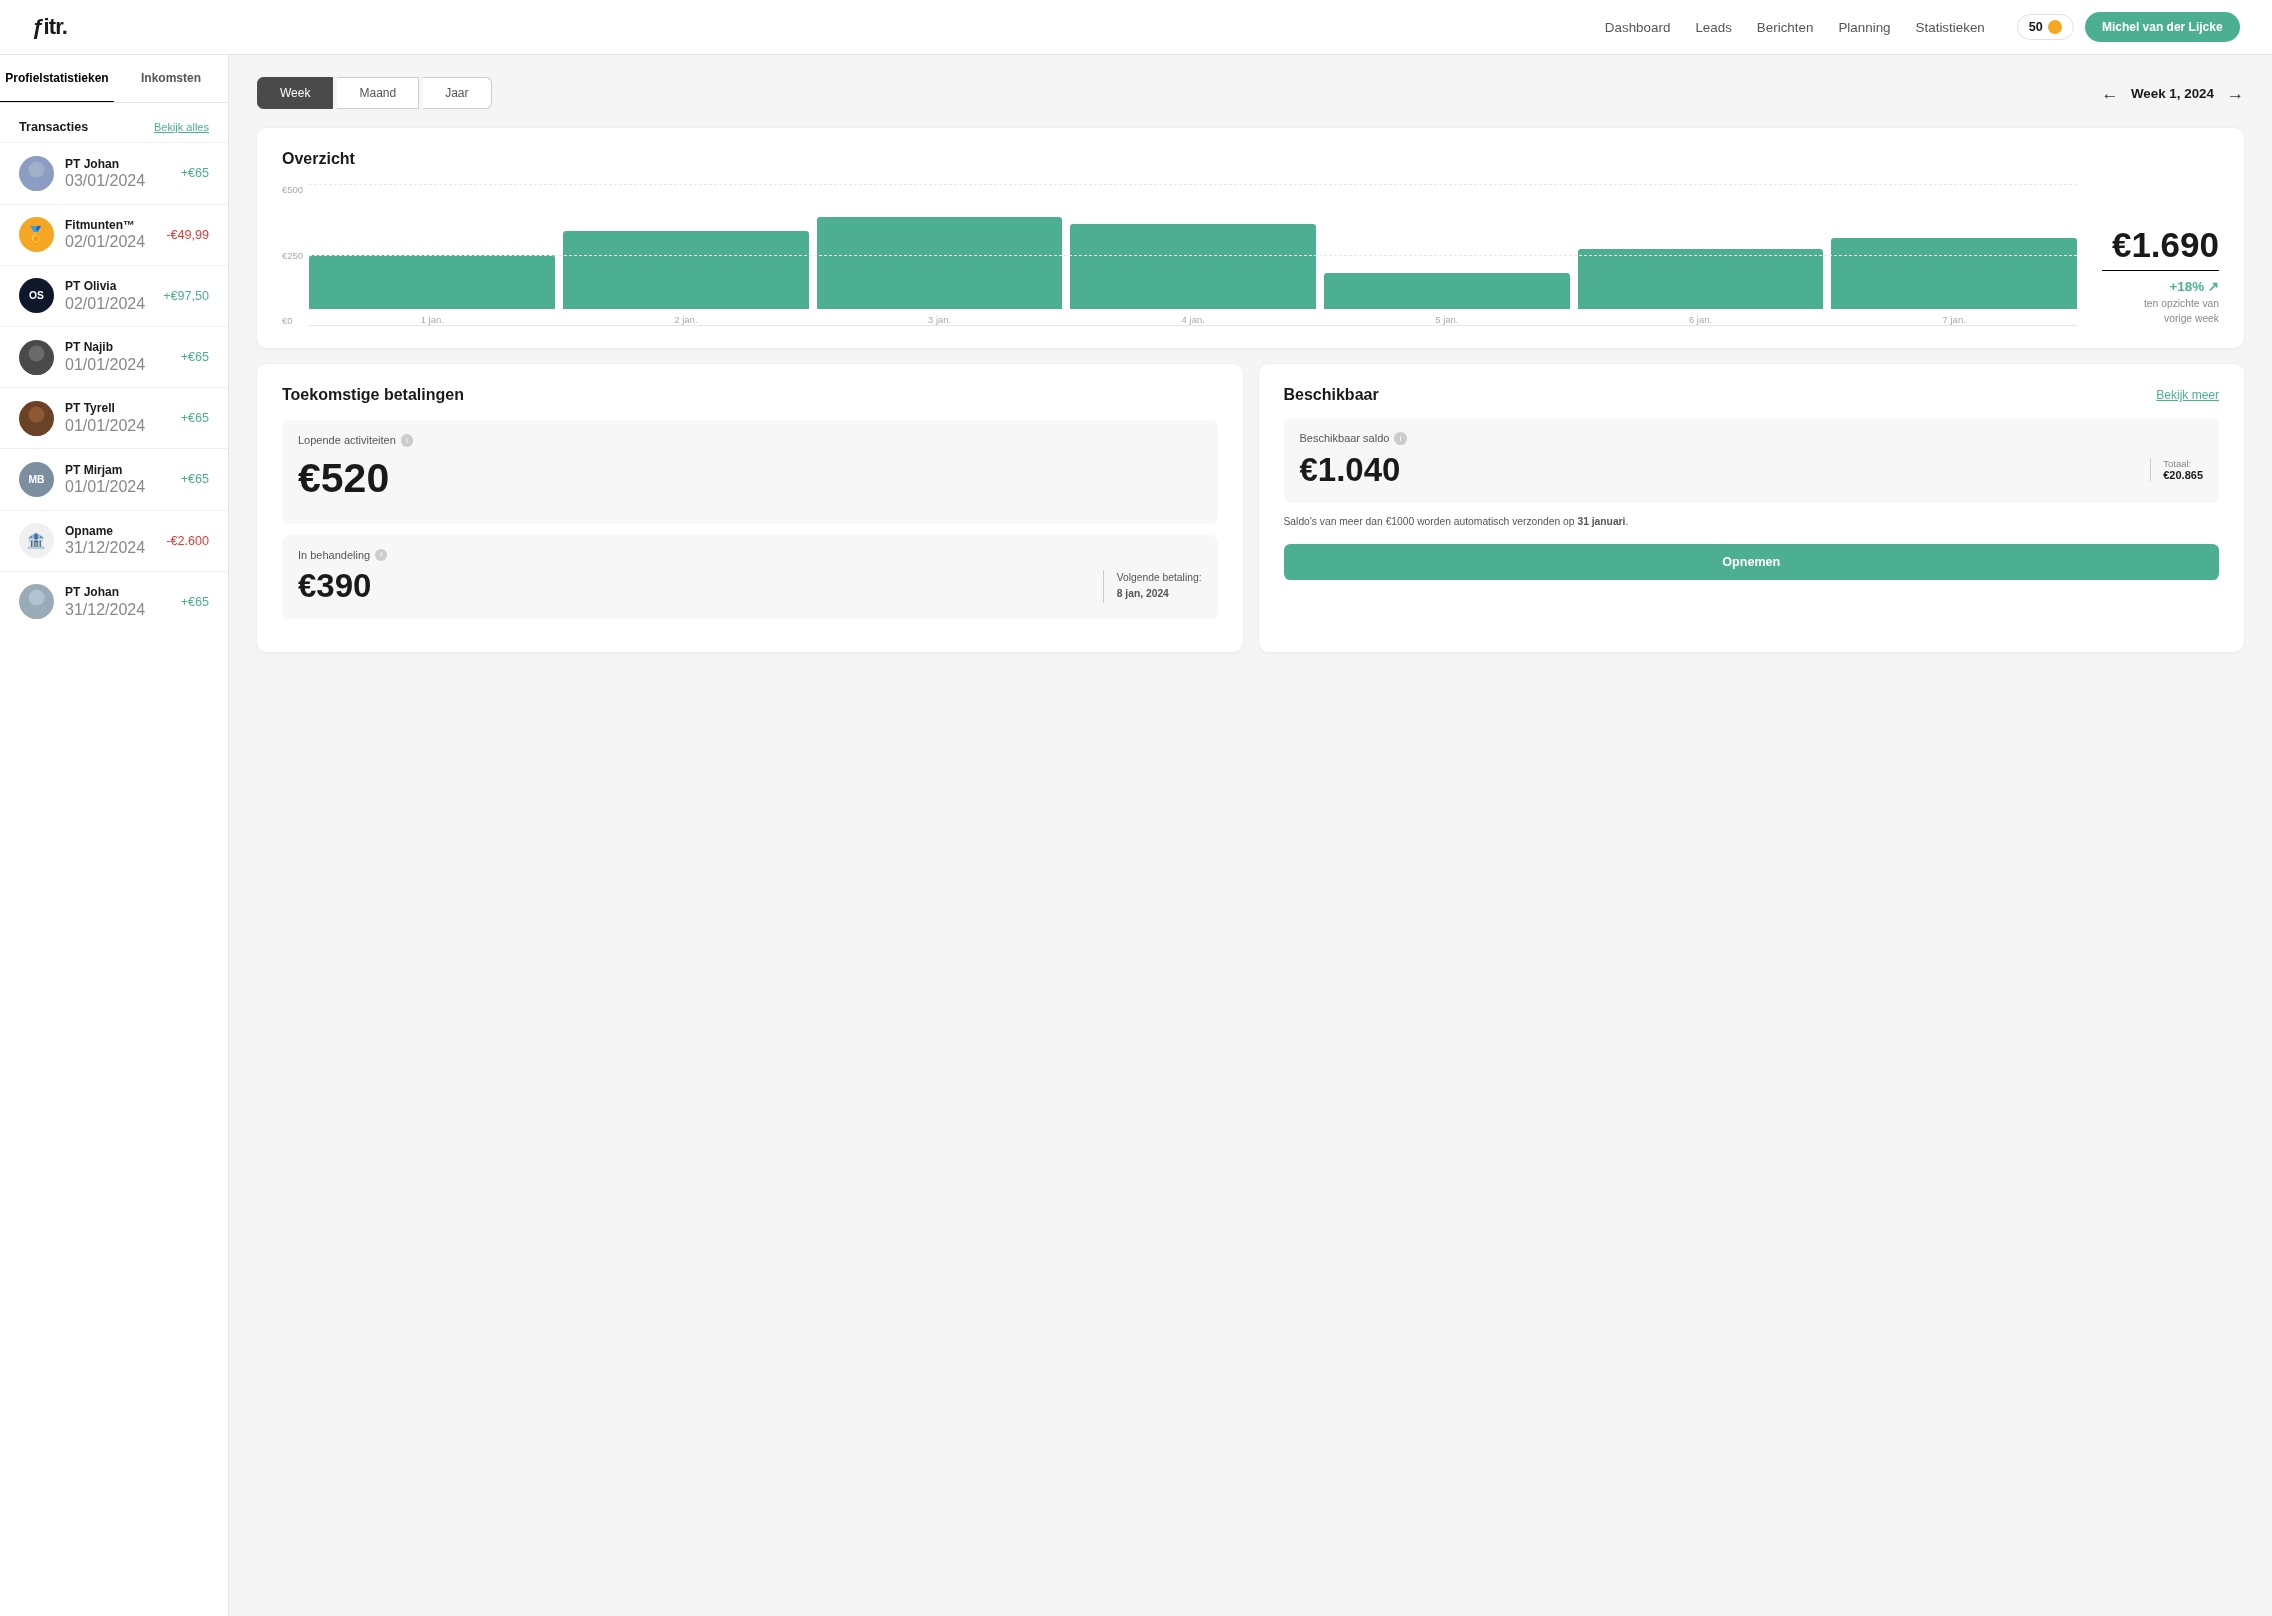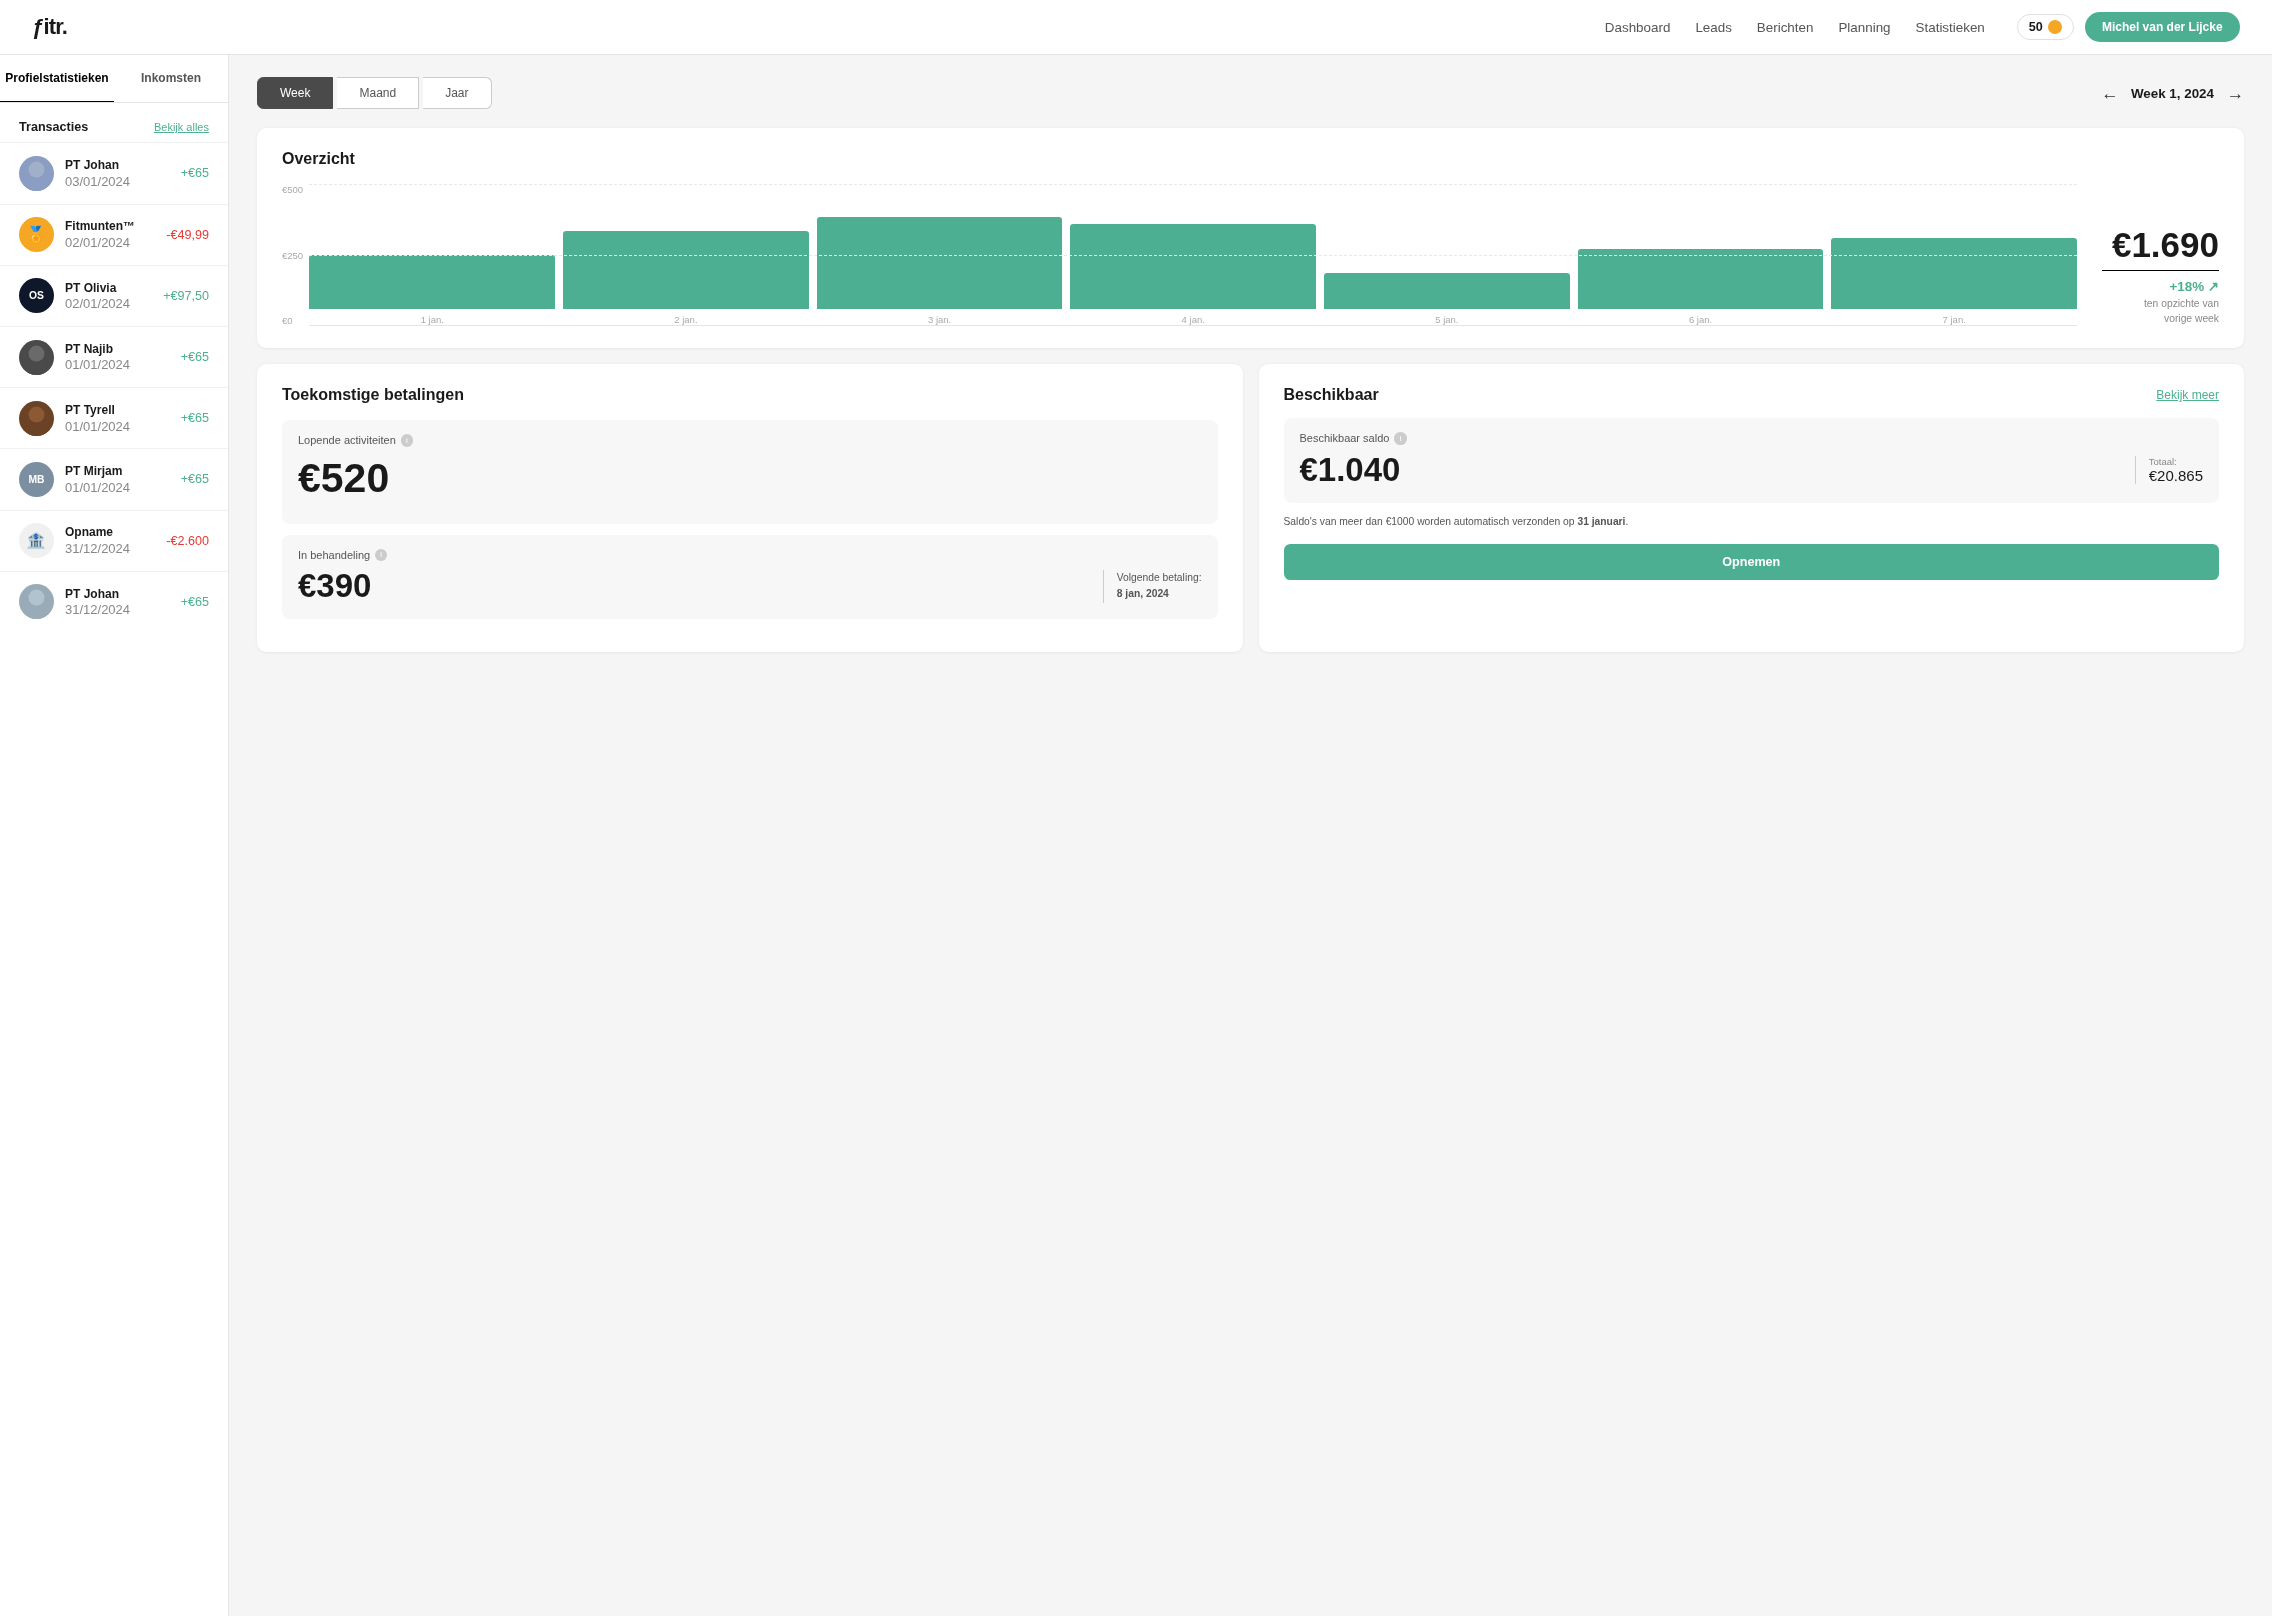--- a/index.html
+++ b/index.html
@@ -75,21 +75,21 @@
       width: 35px; height: 35px; border-radius: 50%;
       background: #ccc; display: flex; align-items: center;
       justify-content: center; font-size: 10.3px; font-weight: 700;
       color: #fff; flex-shrink: 0; overflow: hidden;
     }
     .avatar.grey { background: #0f172a; }
     .avatar.bank { background: #f0f0f0; color: #555; font-size: 16px; }
 
     .transaction-info { flex: 1; }
     .transaction-name { font-size: 12px; font-weight: 600; }
-    .transaction-date { font-size: 13px; color: #888; margin-top: 1.6px; }
+    .transaction-date { font-size: 16px; color: #888; margin-top: 1.6px; }
     .transaction-amount { font-size: 12.6px; font-weight: 400; }
     .amount-pos { color: #4caf91; }
     .amount-neg { color: #e53935; }
 
     
     .content-area { flex: 1; padding: 22px 28px; }
 
     
     .time-filter-row {
       display: flex; align-items: center; justify-content: space-between;
@@ -154,21 +154,21 @@
 
     .subcard-row { display: flex; align-items: center; gap: 0; }
     .subcard-amount { font-size: 33px; font-weight: 800; flex: 1; }
     .subcard-right { border-left: 0.8px solid #ccc; padding-left: 12.6px; font-size: 10.3px; color: #555; line-height: 1.6; }
     .subcard-right strong { font-weight: 700; }
 
     .beschikbaar-row { display: flex; align-items: center; gap: 0; }
     .beschikbaar-amount { font-size: 33px; font-weight: 800; flex: 1; }
     .beschikbaar-total { border-left: 0.8px solid #ccc; padding-left: 12.6px; }
     .beschikbaar-total-label { font-size: 9.5px; color: #888; }
-    .beschikbaar-total-value { font-size: 15px; font-weight: 400; }
+    .beschikbaar-total-value { font-size: 11px; font-weight: 700; }
 
     .info-text { font-size: 10.3px; color: #555; line-height: 1.6; margin-top: 8px; }
     .info-text strong { font-weight: 700; }
 
     .btn-opnemen {
       background: #4caf91; color: #fff; border: none;
       border-radius: 6.3px; padding: 11px 25px;
       font-size: 12.6px; font-weight: 600; cursor: pointer;
       margin-top: 14px; width: 100%;
     }

